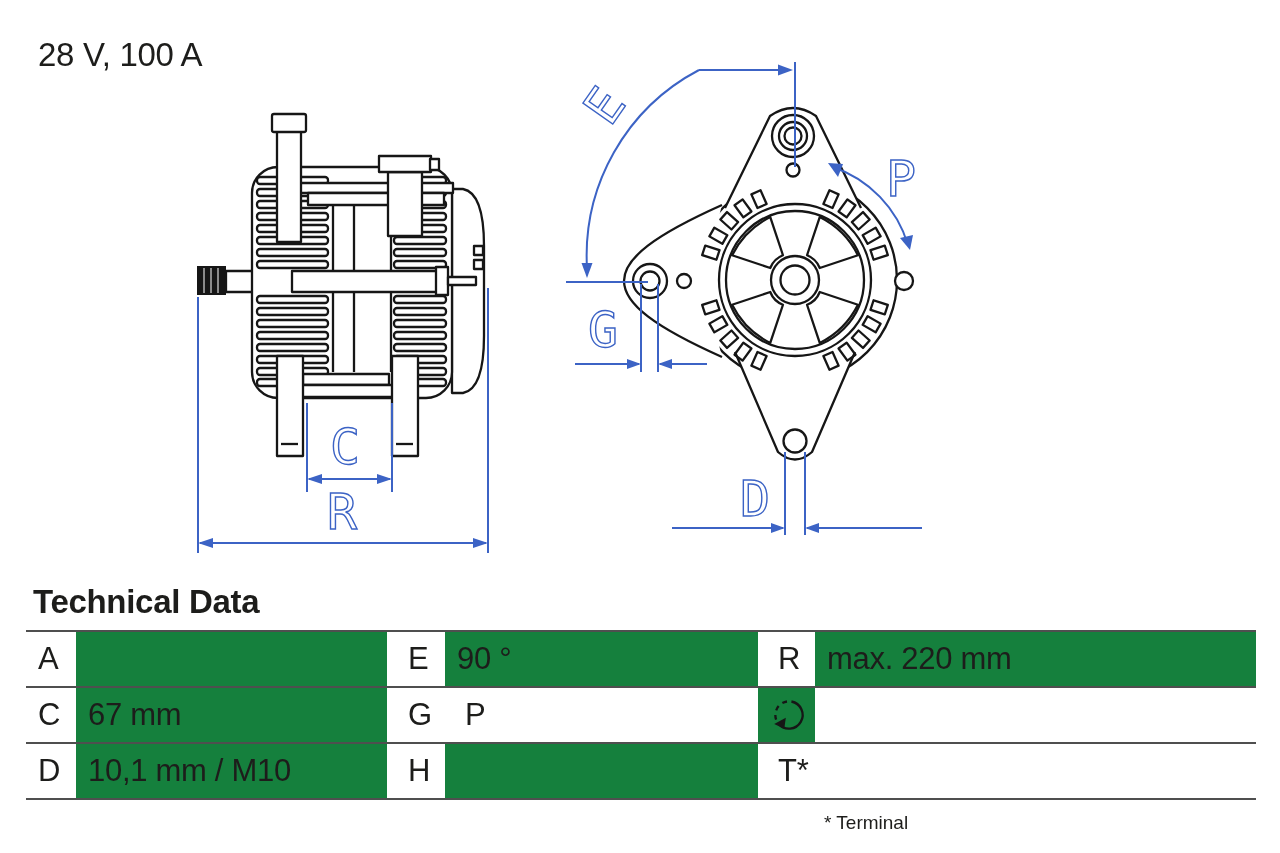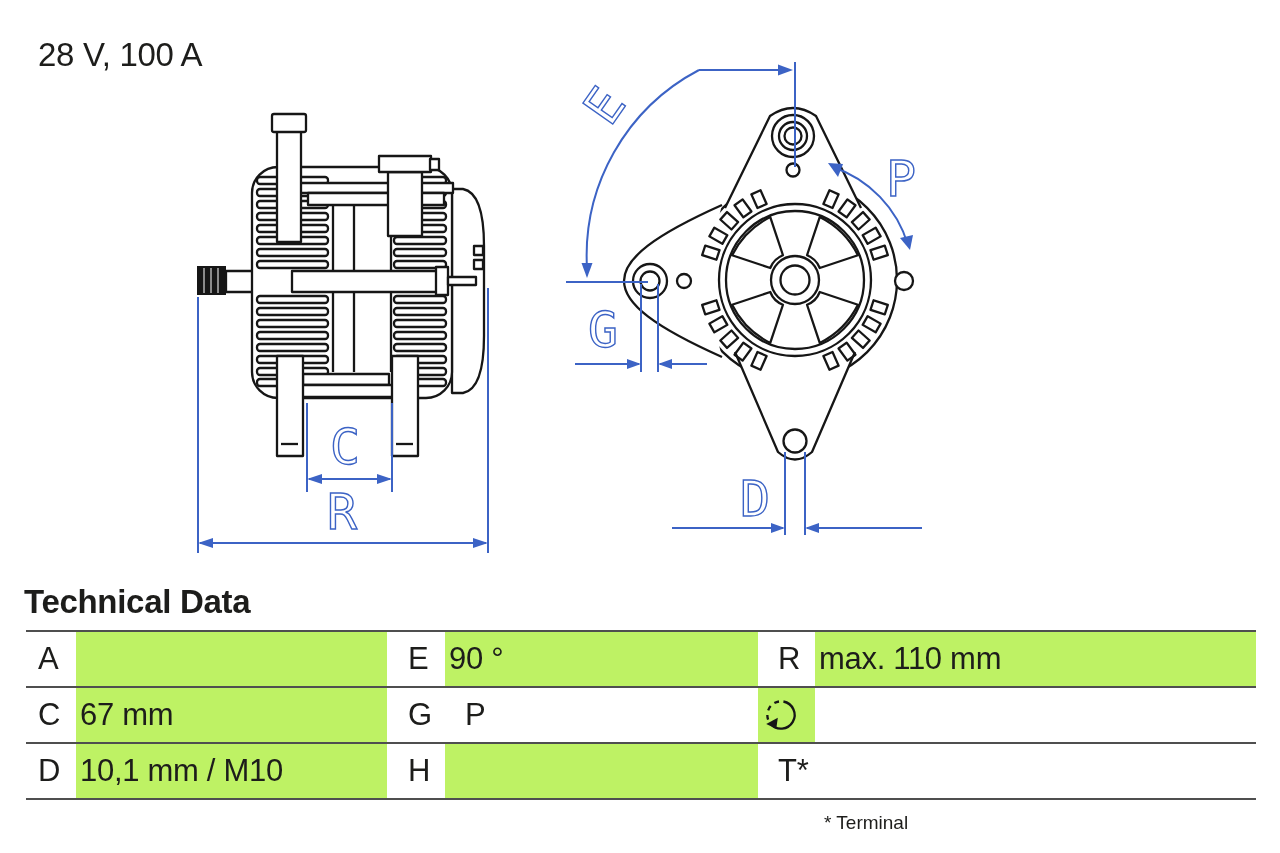--- a/index.html
+++ b/index.html
@@ -6,36 +6,36 @@
   body{
     width:1280px;height:853px;position:relative;background:#ffffff;
     font-family:"Liberation Sans", sans-serif;color:#1d1d1b;overflow:hidden;
   }
   .title{
     position:absolute;left:38px;top:36px;font-size:33px;font-weight:400;
     letter-spacing:-0.3px;color:#1d1d1b;
   }
   .drawing-svg{position:absolute;left:0;top:0;}
   .section-heading{
-    position:absolute;left:24px;top:583px;font-size:33px;font-weight:700;
+    position:absolute;left:33px;top:583px;font-size:33px;font-weight:700;
     letter-spacing:-0.3px;color:#1d1d1b;
   }
   .tech-table{
     position:absolute;left:26px;top:630px;width:1230px;
     border-top:2px solid #4f4f4f;font-size:31px;letter-spacing:-0.3px;
   }
   .t-row{
     display:grid;grid-template-columns:50px 311px 58px 313px 57px 441px;
     height:54px;border-bottom:2px solid #4f4f4f;
   }
   .cell{display:flex;align-items:center;overflow:hidden;white-space:nowrap;}
   .lbl{background:#ffffff;padding-left:12px;}
   .lbl.l2{padding-left:21px;}
   .lbl.l3{padding-left:20px;}
-  .val{background:#bef264;padding-left:4px;}
+  .val{background:#15803d;padding-left:12px;}
   .rot-icon-wrap{display:inline-block;width:38px;height:38px;}
   .footnote{
     position:absolute;left:824px;top:804px;font-size:19px;color:#1d1d1b;margin-top:8px;
   }
   
   .blk{stroke:#161616;fill:none;stroke-width:2.3;stroke-linejoin:round;}
   .blkw{stroke:#161616;fill:#ffffff;stroke-width:2.3;stroke-linejoin:round;}
   .blkf{fill:#161616;stroke:none;}
   .wfill{fill:#ffffff;stroke:none;}
   .blu{stroke:#3c63c5;fill:none;stroke-width:2;}
@@ -256,21 +256,21 @@
     <div class="cell lbl l2">
         <span>E</span>
       </div>
     <div class="cell val">
         <span>90 °</span>
       </div>
     <div class="cell lbl l3">
         <span>R</span>
       </div>
     <div class="cell val">
-        <span>max. 110 mm</span>
+        <span>max. 220 mm</span>
       </div>
   </div>
   <div class="t-row">
     <div class="cell lbl">
         <span>C</span>
       </div>
     <div class="cell val">
         <span>67 mm</span>
       </div>
     <div class="cell lbl l2">

